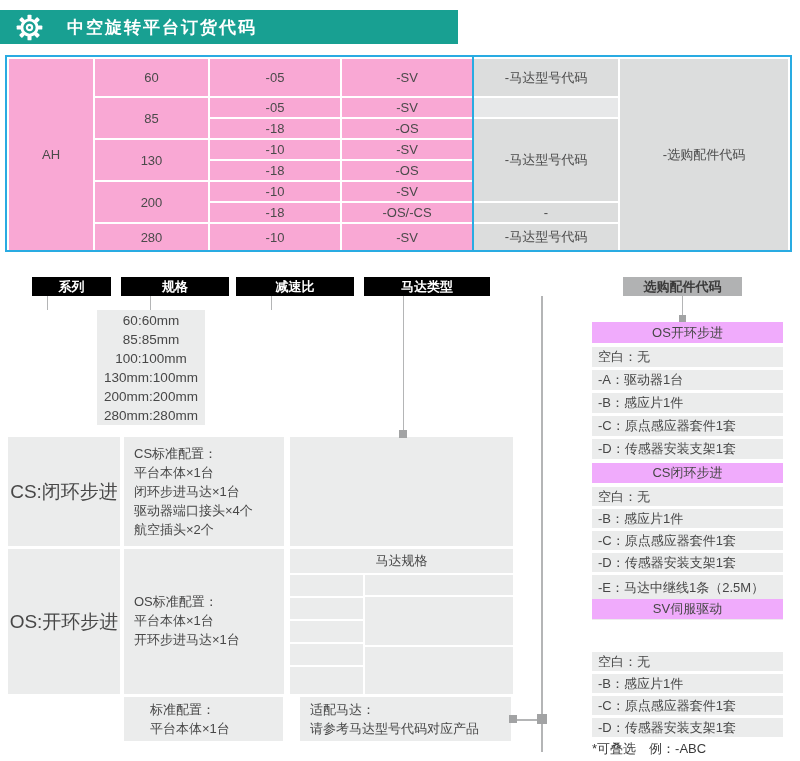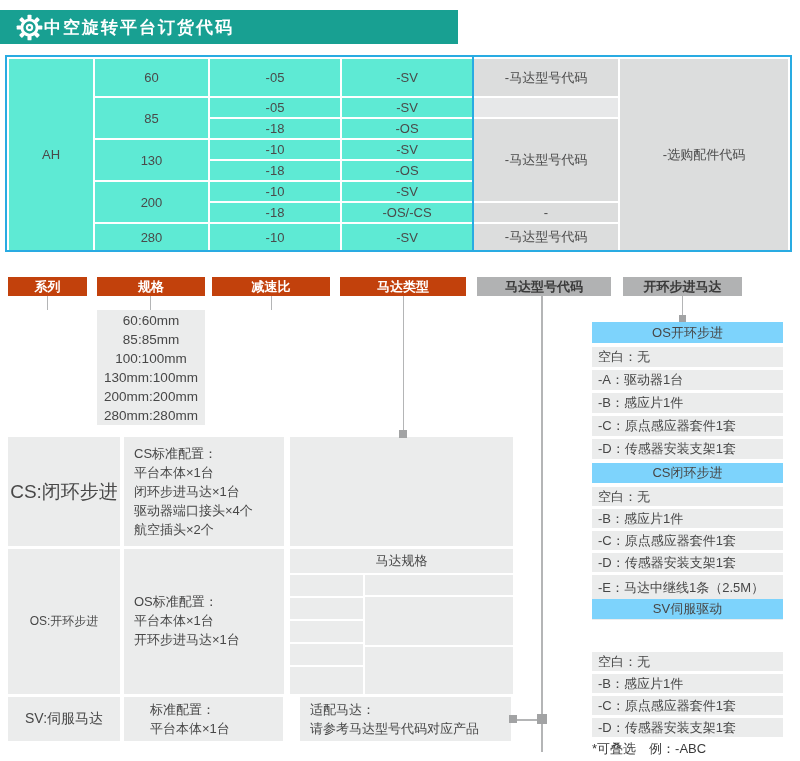--- a/index.html
+++ b/index.html
@@ -3,48 +3,48 @@
 <meta charset="utf-8">
 <style>
   * { margin:0; padding:0; box-sizing:border-box; }
   html,body { background:#ffffff; }
   body { font-family:"Liberation Sans","DejaVu Sans",sans-serif; }
   #canvas { position:relative; width:800px; height:761px; background:#fff; overflow:hidden; color:#474747; }
   .abs { position:absolute; }
 
   
   .titlebar { left:0; top:10px; width:458px; height:34px; background:#18a092; display:flex; align-items:center; }
-  .titlebar .title { color:#fff; font-size:17px; font-weight:bold; letter-spacing:2px; margin-left:1px; }
+  .titlebar .title { color:#fff; font-size:17px; font-weight:bold; letter-spacing:2px; margin-left:24px; }
   .gear { margin-left:16px; width:27px; height:27px; flex:0 0 auto; }
 
   
   .order-wrap { left:5px; top:55px; width:787px; height:197px; border:2px solid #29abe2; background:#fff; }
   table.order { border-collapse:separate; border-spacing:2px; width:100%; height:100%; table-layout:fixed; font-size:13px; color:#4a4a4a; }
-  table.order td { text-align:center; vertical-align:middle; background:#5eead4; }
+  table.order td { text-align:center; vertical-align:middle; background:#f9a8d4; }
   table.order td.dark { background:#dcdddd; }
   table.order td.mid  { background:#e7e8e9; }
   .vdivider { position:absolute; left:465px; top:0; width:2px; height:100%; background:#29abe2; }
 
   
   .chip { top:277px; height:19px; line-height:19px; text-align:center; font-size:13px; font-weight:bold; }
-  .chip.teal { background:#c2410c; color:#ffffff; }
+  .chip.teal { background:#000000; color:#ffffff;margin-left:24px; }
   .chip.gray { background:#b1b2b3; color:#3a3a3a; }
 
   
   .gbox { background:#ebecec; font-size:13px; color:#474747; }
   .center { display:flex; align-items:center; justify-content:center; }
   .pre { white-space:pre-line; }
   .cfg { line-height:19px; }
 
   
   .line { background:#b4b5b6; }
   .node { background:#a2a3a4; }
 
   
-  .acc-h { left:592px; width:191px; background:#7dd3fc; text-align:center; font-size:13px; color:#474747; }
+  .acc-h { left:592px; width:191px; background:#f0abfc; text-align:center; font-size:13px; color:#474747; }
   .acc-i { left:592px; width:191px; background:#ebecec; font-size:13px; color:#474747; padding-left:6px; }
 </style>
 </head>
 <body>
 
 <div id="canvas">
 
   <div class="abs titlebar">
     <svg class="gear" viewBox="0 0 32 32">
       <g fill="#ffffff">
@@ -120,22 +120,21 @@
       </tr>
     </tbody>
       </table>
     <div class="vdivider"></div>
   </div>
 
   <div class="abs chip teal" style="left:8px;width:79px">系列</div>
   <div class="abs chip teal" style="left:97px;width:108px">规格</div>
   <div class="abs chip teal" style="left:212px;width:118px">减速比</div>
   <div class="abs chip teal" style="left:340px;width:126px">马达类型</div>
-  <div class="abs chip gray" style="left:477px;width:134px">马达型号代码</div>
-  <div class="abs chip gray" style="left:623px;width:119px">开环步进马达</div>
+  <div class="abs chip gray" style="left:623px;width:119px">选购配件代码</div>
 
   <div class="abs line" style="left:47px;top:296px;width:1px;height:14px"></div>
   <div class="abs line" style="left:150px;top:296px;width:1px;height:14px"></div>
   <div class="abs line" style="left:271px;top:296px;width:1px;height:14px"></div>
   <div class="abs line" style="left:403px;top:296px;width:1px;height:134px"></div>
   <div class="abs node" style="left:399px;top:430px;width:8px;height:8px;z-index:3"></div>
   <div class="abs line" style="left:541px;top:296px;width:2px;height:456px"></div>
   <div class="abs line" style="left:513px;top:719px;width:28px;height:2px"></div>
   <div class="abs node" style="left:509px;top:715px;width:8px;height:8px;z-index:3"></div>
   <div class="abs node" style="left:537px;top:714px;width:10px;height:10px;z-index:3"></div>
@@ -150,35 +149,34 @@
 280mm:280mm</div>
 
   <div class="abs gbox center" style="left:8px;top:437px;width:112px;height:109px;font-size:19px">CS:闭环步进</div>
   <div class="abs gbox pre cfg" style="left:124px;top:437px;width:160px;height:109px;padding:7px 16px 0 10px">CS标准配置：
 平台本体×1台
 闭环步进马达×1台
 驱动器端口接头×4个
 航空插头×2个</div>
   <div class="abs gbox" style="left:290px;top:437px;width:223px;height:109px"></div>
 
-  <div class="abs gbox center" style="left:8px;top:549px;width:112px;height:145px;font-size:12px">OS:开环步进</div>
+  <div class="abs gbox center" style="left:8px;top:549px;width:112px;height:145px;font-size:19px">OS:开环步进</div>
   <div class="abs gbox pre cfg" style="left:124px;top:549px;width:160px;height:145px;padding:43px 16px 0 10px">OS标准配置：
 平台本体×1台
 开环步进马达×1台</div>
   <div class="abs gbox" style="left:290px;top:549px;width:223px;height:24px;text-align:center;line-height:24px">马达规格</div>
   <div class="abs gbox" style="left:290px;top:575px;width:73px;height:21px"></div>
   <div class="abs gbox" style="left:290px;top:598px;width:73px;height:21px"></div>
   <div class="abs gbox" style="left:290px;top:621px;width:73px;height:21px"></div>
   <div class="abs gbox" style="left:290px;top:644px;width:73px;height:21px"></div>
   <div class="abs gbox" style="left:290px;top:667px;width:73px;height:27px"></div>
   <div class="abs gbox" style="left:365px;top:575px;width:148px;height:20px"></div>
   <div class="abs gbox" style="left:365px;top:597px;width:148px;height:48px"></div>
   <div class="abs gbox" style="left:365px;top:647px;width:148px;height:47px"></div>
 
-  <div class="abs gbox center" style="left:8px;top:697px;width:112px;height:44px;font-size:14px">SV:伺服马达</div>
   <div class="abs gbox pre cfg" style="left:124px;top:697px;width:159px;height:44px;padding:3px 0 0 26px">标准配置：
 平台本体×1台</div>
   <div class="abs gbox pre cfg" style="left:300px;top:697px;width:211px;height:44px;padding:3px 0 0 10px">适配马达：
 请参考马达型号代码对应产品</div>
 
   <div class="abs acc-h" style="top:322px;height:21px;line-height:21px">OS开环步进</div>
   <div class="abs acc-i" style="top:347px;height:20px;line-height:20px">空白：无</div>
   <div class="abs acc-i" style="top:370px;height:20px;line-height:20px">-A：驱动器1台</div>
   <div class="abs acc-i" style="top:393px;height:20px;line-height:20px">-B：感应片1件</div>
   <div class="abs acc-i" style="top:416px;height:20px;line-height:20px">-C：原点感应器套件1套</div>

